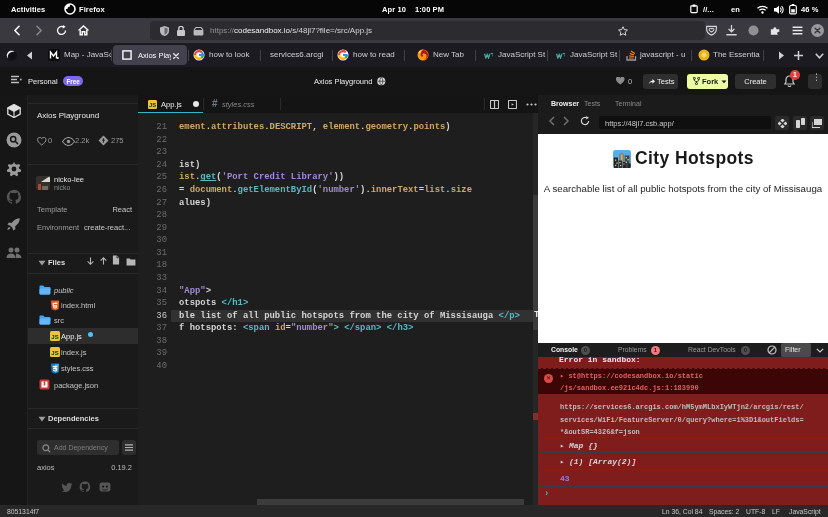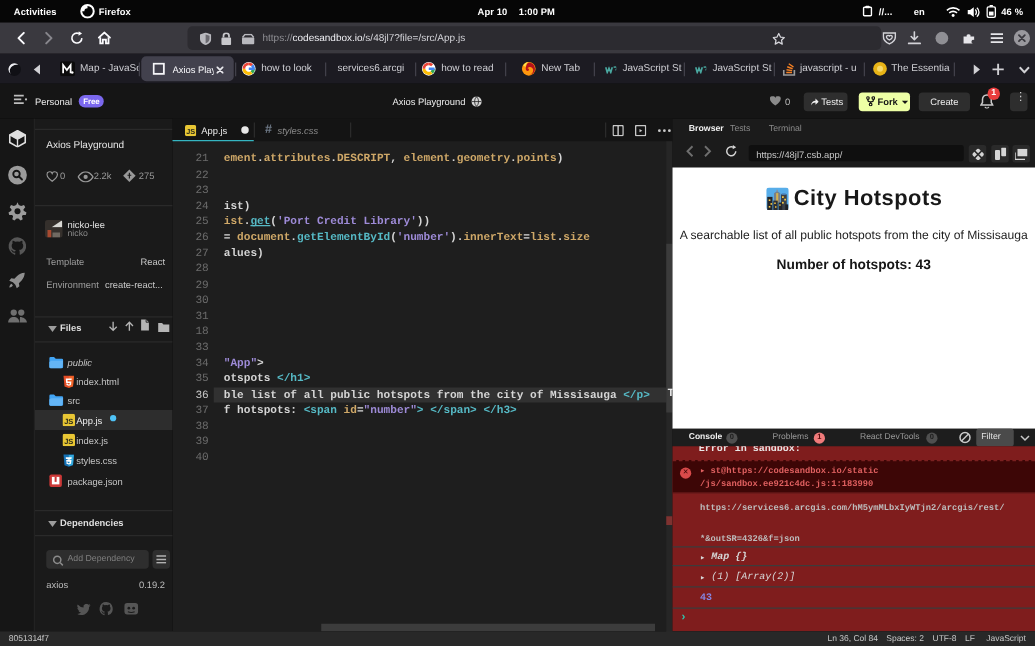--- a/index.html
+++ b/index.html
@@ -572,21 +572,20 @@
           <rect x="14.4" y="9" width="1.4" height="1.4"></rect>
           <rect x="12.6" y="11.5" width="1.4" height="1.4"></rect>
         <rect x="6.4" y="12" width="1.2" height="1.2"></rect>
           <rect x="10.4" y="13.5" width="1.1" height="1.1"></rect>
           <rect x="7" y="15" width="1.2" height="1.2"></rect>
       </g>
       <rect x="8.2" y="1.8" width="1" height="1.6" fill="#8a9099"></rect>
     </svg>
     <span class="abs" style="left:97px;top:14px;font-size:17.5px;font-weight:700;color:#181818;letter-spacing:0.4px;">City Hotspots</span>
     <span class="abs" style="left:0;top:49px;width:290px;text-align:center;font-size:9.7px;color:#1d1d1d;">A searchable list of all public hotspots from the city of Missisauga</span>
-    <span class="abs" style="left:0;top:71.5px;width:290px;text-align:center;font-size:11px;font-weight:700;color:#161616;">Number of hotspots: 43</span>
   </div>
 
   <div class="abs" style="left:0;top:248px;width:290px;height:14px;background:#1d1d1d;">
     <span class="abs" style="left:13px;top:3px;font-size:6.8px;font-weight:700;color:#f0f0f0;">Console</span>
     <span class="abs" style="left:43px;top:2.5px;width:9px;height:9px;border-radius:5px;background:#4f4f4f;color:#1d1d1d;font-size:6px;font-weight:700;text-align:center;line-height:9px;">0</span>
     <span class="abs" style="left:80px;top:3px;font-size:6.8px;color:#9a9a9a;">Problems</span>
     <span class="abs" style="left:113px;top:2.5px;width:9px;height:9px;border-radius:5px;background:#f07b7b;color:#5d0f0f;font-size:6px;font-weight:700;text-align:center;line-height:9px;">1</span>
     <span class="abs" style="left:150px;top:3px;font-size:6.8px;color:#9a9a9a;">React DevTools</span>
     <span class="abs" style="left:203px;top:2.5px;width:9px;height:9px;border-radius:5px;background:#4f4f4f;color:#1d1d1d;font-size:6px;font-weight:700;text-align:center;line-height:9px;">0</span>
     <svg class="abs" style="left:229px;top:2px" width="10" height="10" viewBox="0 0 10 10">
@@ -602,27 +601,28 @@
   </div>
 
   <div class="abs mono" style="left:0;top:262px;width:290px;height:148px;background:#7f1d1d;font-size:7px;color:#cfcfcf;overflow:hidden;">
     <span class="abs" style="left:21px;top:-2px;font-weight:700;font-size:8px;color:#e8e8e8;">Error in sandbox:</span>
     <div class="abs" style="left:0;top:11px;width:290px;height:27px;background:#3d0606;border-top:1px dashed #7a2020;border-bottom:1px solid #7a2020;">
       <span class="abs" style="left:6px;top:5px;width:9px;height:9px;border-radius:5px;background:#d84a4a;color:#3d0606;font-size:7px;font-weight:700;text-align:center;line-height:9px;">✕</span>
       <span class="abs" style="left:22px;top:2.5px;color:#e06060;font-weight:700;">▸ st@https://codesandbox.io/static</span>
       <span class="abs" style="left:22px;top:15px;color:#e06060;font-weight:700;">/js/sandbox.ee921c4dc.js:1:183990</span>
     </div>
     <span class="abs" style="left:22px;top:46px;font-weight:700;color:#bdbdbd;">https://services6.arcgis.com/hM5ymMLbxIyWTjn2/arcgis/rest/</span>
+    <span class="abs" style="left:22px;top:58.5px;font-weight:700;color:#bdbdbd;">services/WiFi/FeatureServer/0/query?where=1%3D1&amp;outFields=</span>
     <span class="abs" style="left:22px;top:71px;font-weight:700;color:#bdbdbd;">*&amp;outSR=4326&amp;f=json</span>
     <div class="abs" style="left:0;top:80px;width:290px;height:1px;background:#3c3c3c;"></div>
     <span class="abs" style="left:22px;top:85px;color:#d5d5d5;">▸</span>
     <span class="abs" style="left:31px;top:84px;font-style:italic;font-weight:700;font-size:8px;color:#d5d5d5;">Map {}</span>
     <div class="abs" style="left:0;top:95px;width:290px;height:1px;background:#3c3c3c;"></div>
     <span class="abs" style="left:22px;top:101px;color:#d5d5d5;">▸</span>
-    <span class="abs" style="left:31px;top:100px;font-style:italic;font-weight:400;font-size:8px;color:#d5d5d5;">(1) [Array(2)]</span>
+    <span class="abs" style="left:31px;top:100px;font-style:italic;font-weight:700;font-size:8px;color:#d5d5d5;">(1) [Array(2)]</span>
     <div class="abs" style="left:0;top:112px;width:290px;height:1px;background:#3c3c3c;"></div>
     <span class="abs" style="left:22px;top:117px;font-weight:700;font-size:8px;color:#8585e0;">43</span>
     <div class="abs" style="left:0;top:129px;width:290px;height:1px;background:#3c3c3c;"></div>
     <span class="abs" style="left:6px;top:132px;font-weight:700;font-size:9px;color:#2fc7b0;">›</span>
   </div>
 </div>
 
 <div class="abs" id="statusbar">
   <span class="abs" style="left:7px;top:3px;">8051314f7</span>
   <span class="abs" style="left:662px;top:3px;">Ln 36, Col 84</span>

